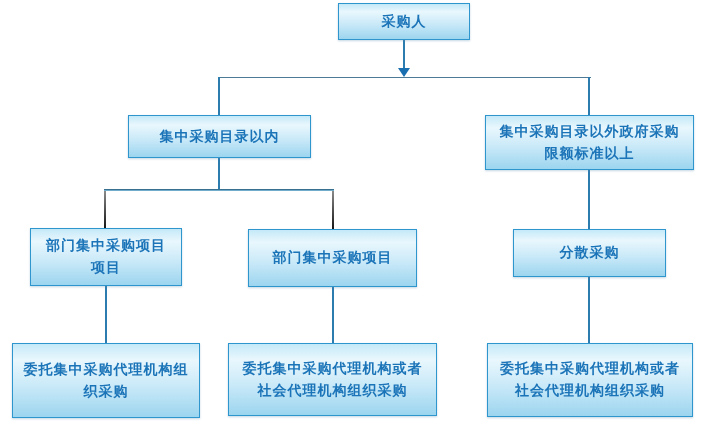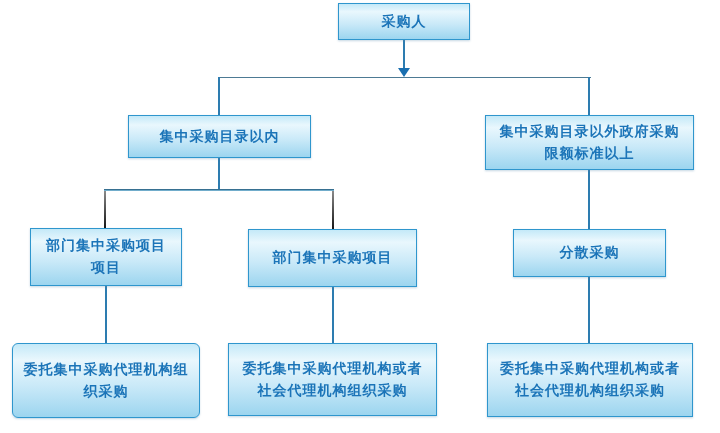--- a/index.html
+++ b/index.html
@@ -90,21 +90,21 @@
 
   <div class="node" style="left:128px; top:115px; width:183px; height:43px;">集中采购目录以内</div>
 
   <div class="node" style="left:30px; top:228px; width:152px; height:58px;">部门集中采购项目
 项目</div>
 
   <div class="node" style="left:513px; top:229px; width:153px; height:48px;">分散采购</div>
 
   <div class="node" style="left:248px; top:229px; width:169px; height:58px;">部门集中采购项目</div>
 
-  <div class="node" style="left:12px; top:343px; width:188px; height:75px;border-radius:6px;">委托集中采购代理机构组
+  <div class="node" style="left:12px; top:343px; width:188px; height:75px;">委托集中采购代理机构组
 织采购</div>
 
   <div class="node" style="left:228px; top:343px; width:209px; height:73px;">委托集中采购代理机构或者
 社会代理机构组织采购</div>
 
   <div class="node" style="left:487px; top:343px; width:206px; height:74px;">委托集中采购代理机构或者
 社会代理机构组织采购</div>
 
 </div>
 

